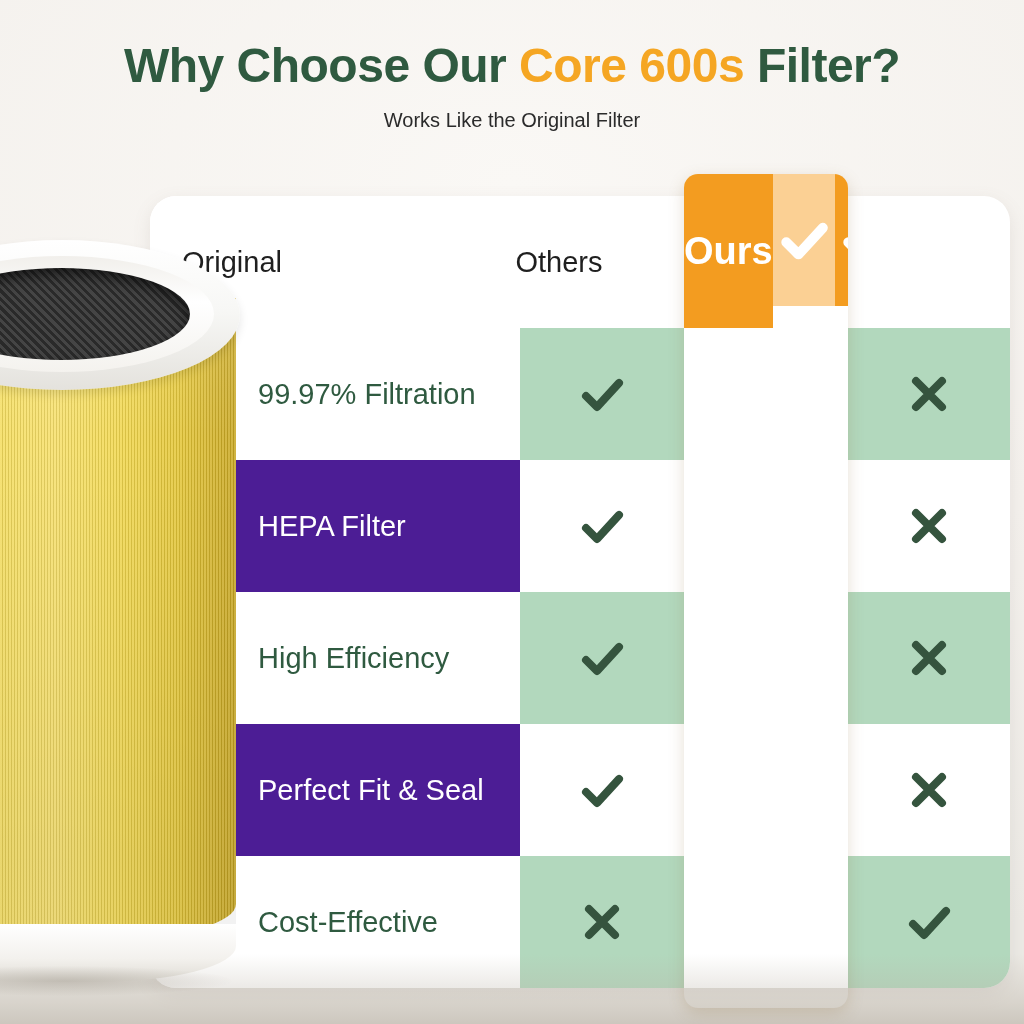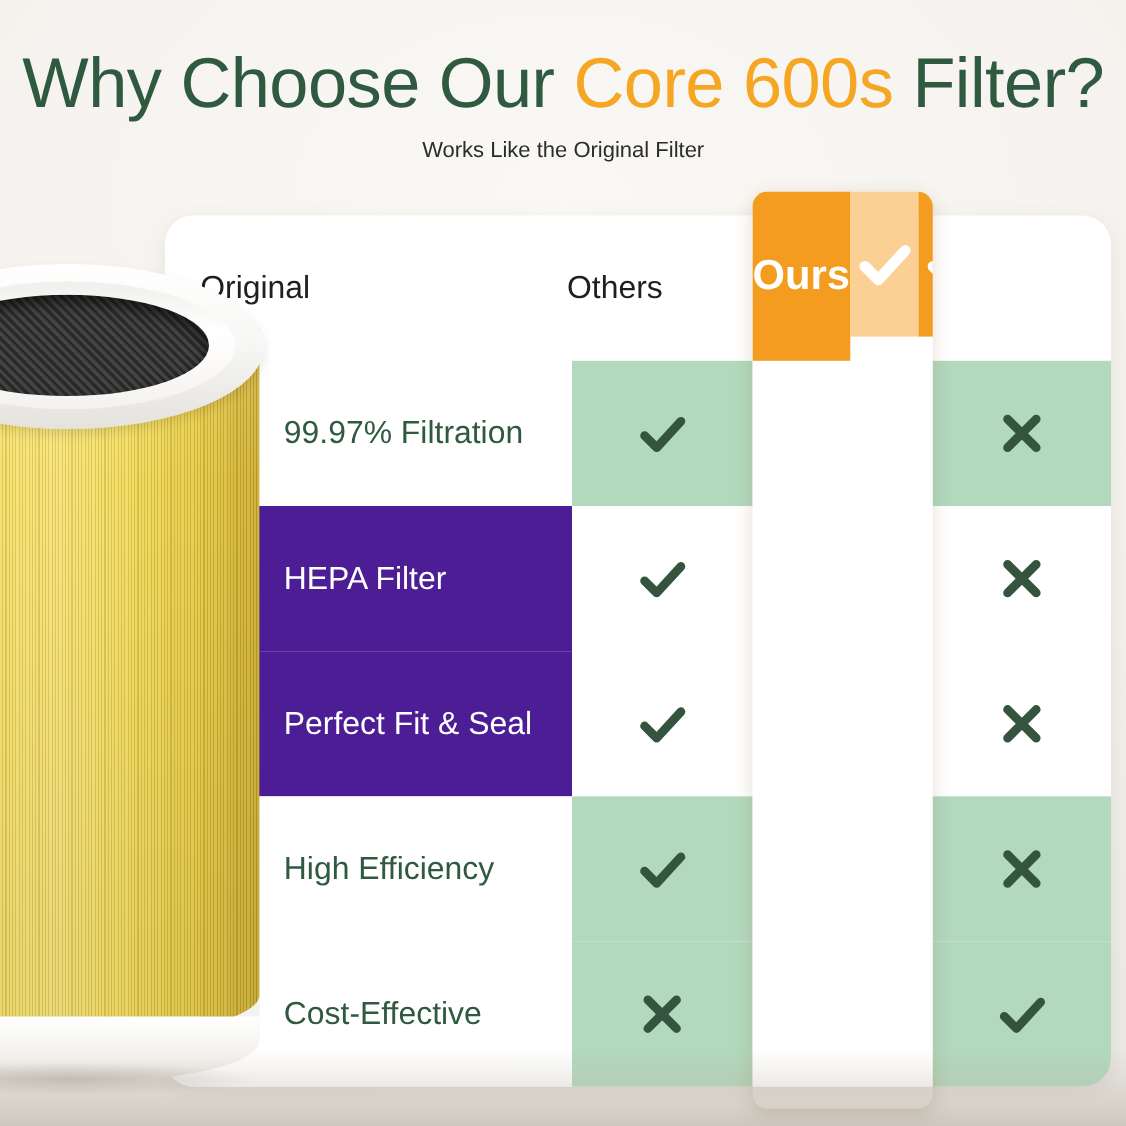--- a/index.html
+++ b/index.html
@@ -18,22 +18,22 @@
   }
   .floor-shadow {
     position: absolute;
     left: 0; right: 0; bottom: 0; height: 70px;
     background: linear-gradient(to bottom, rgba(190,182,170,0) 0%, rgba(186,178,166,0.40) 70%, rgba(178,170,158,0.55) 100%);
   }
 
   
   .header { position: absolute; top: 40px; left: 0; width: 1024px; text-align: center; }
   .title {
-    font-size: 64px;
-    font-weight: normal;
+    font-size: 48px;
+    font-weight: bold;
     color: #2f5a40;
     letter-spacing: -0.5px;
     line-height: 1.1;
     white-space: nowrap;
   }
   .title .accent { color: #f5a623; }
   .subtitle {
     margin-top: 16px;
     font-size: 20px;
     color: #2b2b2b;
@@ -240,47 +240,47 @@
       </div>
       <div class="cell c-ours"></div>
       <div class="cell c-others mk-white">
         <svg class="mark" width="56" height="56" viewBox="0 0 56 56">
           <path d="M15 15 L41 41 M41 15 L15 41" fill="none" stroke="#35543e" stroke-width="8" stroke-linecap="round"></path>
         </svg>
       </div>
     </div>
 
     <div class="row feature-row">
+      <div class="cell c-label lbl-white">
+        <span class="txt">High Efficiency</span>
+      </div>
+      <div class="cell c-orig mk-green">
+        <svg class="mark" width="56" height="56" viewBox="0 0 56 56">
+          <path d="M12 30 L23 41 L45 17" fill="none" stroke="#35543e" stroke-width="8" stroke-linecap="round" stroke-linejoin="round"></path>
+        </svg>
+      </div>
+      <div class="cell c-ours"></div>
+      <div class="cell c-others mk-green">
+        <svg class="mark" width="56" height="56" viewBox="0 0 56 56">
+          <path d="M15 15 L41 41 M41 15 L15 41" fill="none" stroke="#35543e" stroke-width="8" stroke-linecap="round"></path>
+        </svg>
+      </div>
+    </div>
+
+    <div class="row feature-row">
       <div class="cell c-label lbl-green">
         <span class="txt">Perfect Fit &amp; Seal</span>
       </div>
       <div class="cell c-orig mk-white">
         <svg class="mark" width="56" height="56" viewBox="0 0 56 56">
           <path d="M12 30 L23 41 L45 17" fill="none" stroke="#35543e" stroke-width="8" stroke-linecap="round" stroke-linejoin="round"></path>
         </svg>
       </div>
       <div class="cell c-ours"></div>
       <div class="cell c-others mk-white">
-        <svg class="mark" width="56" height="56" viewBox="0 0 56 56">
-          <path d="M15 15 L41 41 M41 15 L15 41" fill="none" stroke="#35543e" stroke-width="8" stroke-linecap="round"></path>
-        </svg>
-      </div>
-    </div>
-
-    <div class="row feature-row">
-      <div class="cell c-label lbl-white">
-        <span class="txt">High Efficiency</span>
-      </div>
-      <div class="cell c-orig mk-green">
-        <svg class="mark" width="56" height="56" viewBox="0 0 56 56">
-          <path d="M12 30 L23 41 L45 17" fill="none" stroke="#35543e" stroke-width="8" stroke-linecap="round" stroke-linejoin="round"></path>
-        </svg>
-      </div>
-      <div class="cell c-ours"></div>
-      <div class="cell c-others mk-green">
         <svg class="mark" width="56" height="56" viewBox="0 0 56 56">
           <path d="M15 15 L41 41 M41 15 L15 41" fill="none" stroke="#35543e" stroke-width="8" stroke-linecap="round"></path>
         </svg>
       </div>
     </div>
 
     <div class="row feature-row">
       <div class="cell c-label lbl-white">
         <span class="txt">Cost-Effective</span>
       </div>

